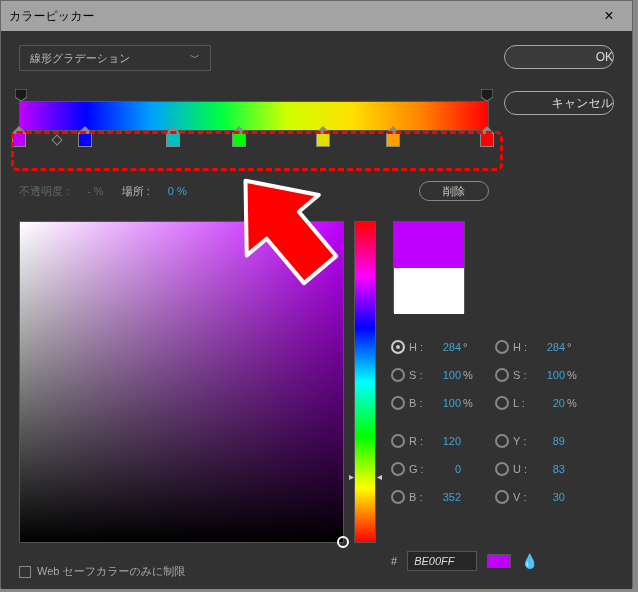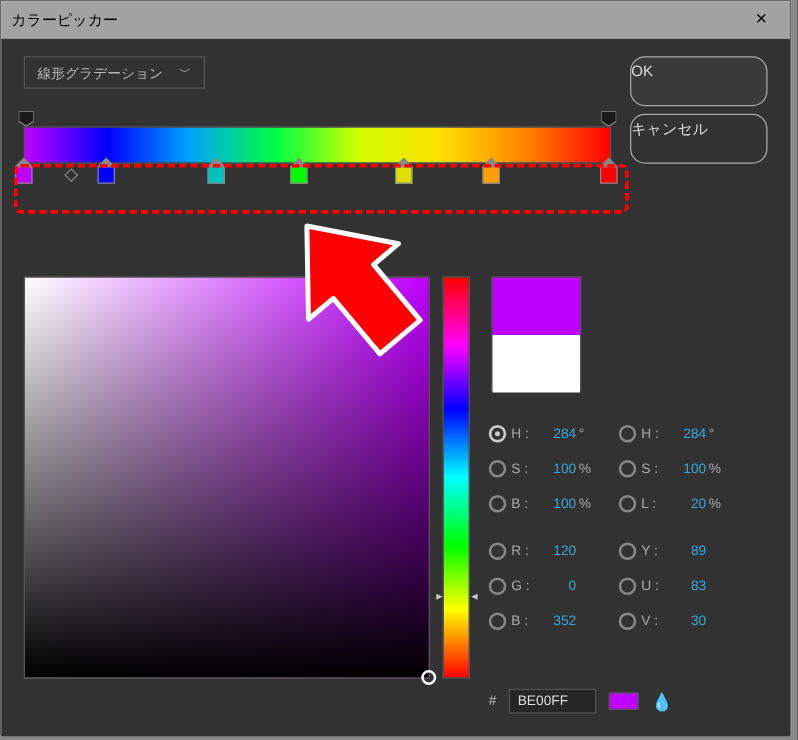--- a/index.html
+++ b/index.html
@@ -4,25 +4,25 @@
 <style>
   * { box-sizing: border-box; margin: 0; padding: 0; font-family: "Meiryo", "Yu Gothic", sans-serif; }
   body { background: #888; width: 638px; height: 592px; overflow: hidden; }
   .dialog { width: 633px; height: 588px; background: #fff; border: 1px solid #666; position: relative; }
   .titlebar { height: 30px; display: flex; align-items: center; padding: 0 8px; background: #a3a3a3; }
   .titlebar .title { font-size: 12px; color: #000; flex: 1; }
   .close-x { width: 30px; text-align: center; font-size: 16px; color: #000; cursor: pointer; }
   .body { background: #323232; height: 558px; position: relative; padding: 12px 16px; color: #bbb; font-size: 11px; }
 
   
-  .grad-type { position: absolute; top: 14px; left: 18px; width: 145px; height: 26px; border: 1px solid #555; background: #323232; display: flex; align-items: center; padding: 0 10px; cursor: pointer; }
+  .grad-type { position: absolute; top: 14px; left: 18px; width: 192px; height: 26px; border: 1px solid #555; background: #323232; display: flex; align-items: center; padding: 0 10px; cursor: pointer; }
   .grad-type .chev { margin-left: auto; font-size: 10px; color: #bbb; }
 
   
-  .btn { position: absolute; width: 110px; height: 40px; border: 1px solid #aaa; border-radius: 12px; background: #323232; color: #ddd; text-align: left; line-height: 22px; cursor: pointer; font-size: 12px; }
+  .btn { position: absolute; width: 110px; height: 24px; border: 1px solid #aaa; border-radius: 12px; background: #323232; color: #ddd; text-align: right; line-height: 22px; cursor: pointer; font-size: 12px; }
   .btn.ok { top: 14px; right: 18px; background: #3a3a3a; }
   .btn.cancel { top: 60px; right: 18px; }
 
   
   .grad-bar-wrap { position: absolute; top: 70px; left: 18px; width: 470px; }
   .grad-bar { height: 30px; border: 1px solid #555; background: linear-gradient(90deg, #bf00ff 0%, #0000ff 14%, #00a0ff 28%, #00ff40 43%, #d0ff00 57%, #ffe000 71%, #ff8000 86%, #ff0000 100%); }
   .opacity-stop { position: absolute; top: -12px; width: 12px; height: 12px; }
   .opacity-stop svg { display: block; }
   .color-stop { position: absolute; bottom: -18px; width: 16px; height: 16px; }
   .color-stop .house { width: 14px; height: 14px; border: 1px solid #888; position: relative; }
@@ -64,21 +64,21 @@
   .vals { position: absolute; top: 302px; left: 390px; width: 230px; font-size: 11px; color: #aaa; }
   .vrow { display: flex; align-items: center; height: 28px; }
   .radio { width: 14px; height: 14px; border: 2px solid #888; border-radius: 50%; margin-right: 4px; display: inline-block; }
   .radio.sel { border-color: #ccc; box-shadow: inset 0 0 0 3px #323232, inset 0 0 0 6px #ccc; }
   .lab { width: 22px; }
   .num { color: #3ba7d9; width: 30px; text-align: right; margin-right: 2px; }
   .unit { width: 14px; }
   .col2 { margin-left: 18px; }
 
   .hex-row { position: absolute; top: 520px; left: 390px; display: flex; align-items: center; gap: 10px; font-size: 11px; }
-  .hex-input { width: 70px; height: 20px; background: #262626; border: 1px solid #555; color: #ddd; padding: 0 6px; font-size: 11px; }
+  .hex-input { width: 70px; height: 20px; background: #262626; border: 1px solid #555; color: #ddd; padding: 0 6px; font-size: 11px; font-style: italic; }
   .mini-sw { width: 24px; height: 14px; background: #bf00ff; border: 1px solid #555; }
   .eyedropper { color: #ccc; font-size: 14px; cursor: pointer; }
 
   .websafe { position: absolute; bottom: 10px; left: 18px; display: flex; align-items: center; gap: 6px; font-size: 11px; color: #aaa; }
   .checkbox { width: 12px; height: 12px; border: 1px solid #888; display: inline-block; }
 </style>
 </head>
 <body>
 
 <div class="dialog">
@@ -137,20 +137,27 @@
           </div>
           <div class="color-stop" style="left: 461px;">
             <div class="roof"></div>
             <div class="house" style="background:#ff0000"></div>
           </div>
         </div>
     </div>
 
     <div class="dashed-box"></div>
 
+    <div class="stop-info">
+      <span class="dim">不透明度 :</span>
+      <span class="dim">- %</span>
+      <span>場所 :</span>
+      <span class="val">0 %</span>
+      <div class="del-btn">削除</div>
+    </div>
 
     <svg class="arrow-annot" width="130" height="130">
       <g transform="rotate(-40 65 65)">
         <polygon points="65,2 112,60 86,60 86,118 44,118 44,60 18,60" fill="#ff0000" stroke="#ffffff" stroke-width="4" stroke-linejoin="round"></polygon>
       </g>
     </svg>
 
     <div class="sv-box">
       <div class="sv-cursor"></div>
     </div>
@@ -232,15 +239,19 @@
       </div>
     </div>
 
     <div class="hex-row">
       <span>#</span>
       <input class="hex-input" value="BE00FF" style="">
       <span class="mini-sw"></span>
       <span class="eyedropper">💧</span>
     </div>
 
+    <div class="websafe">
+      <span class="checkbox"></span>
+      <span>Web セーフカラーのみに制限</span>
+    </div>
 
   </div>
 </div>
 
 </body></html>

